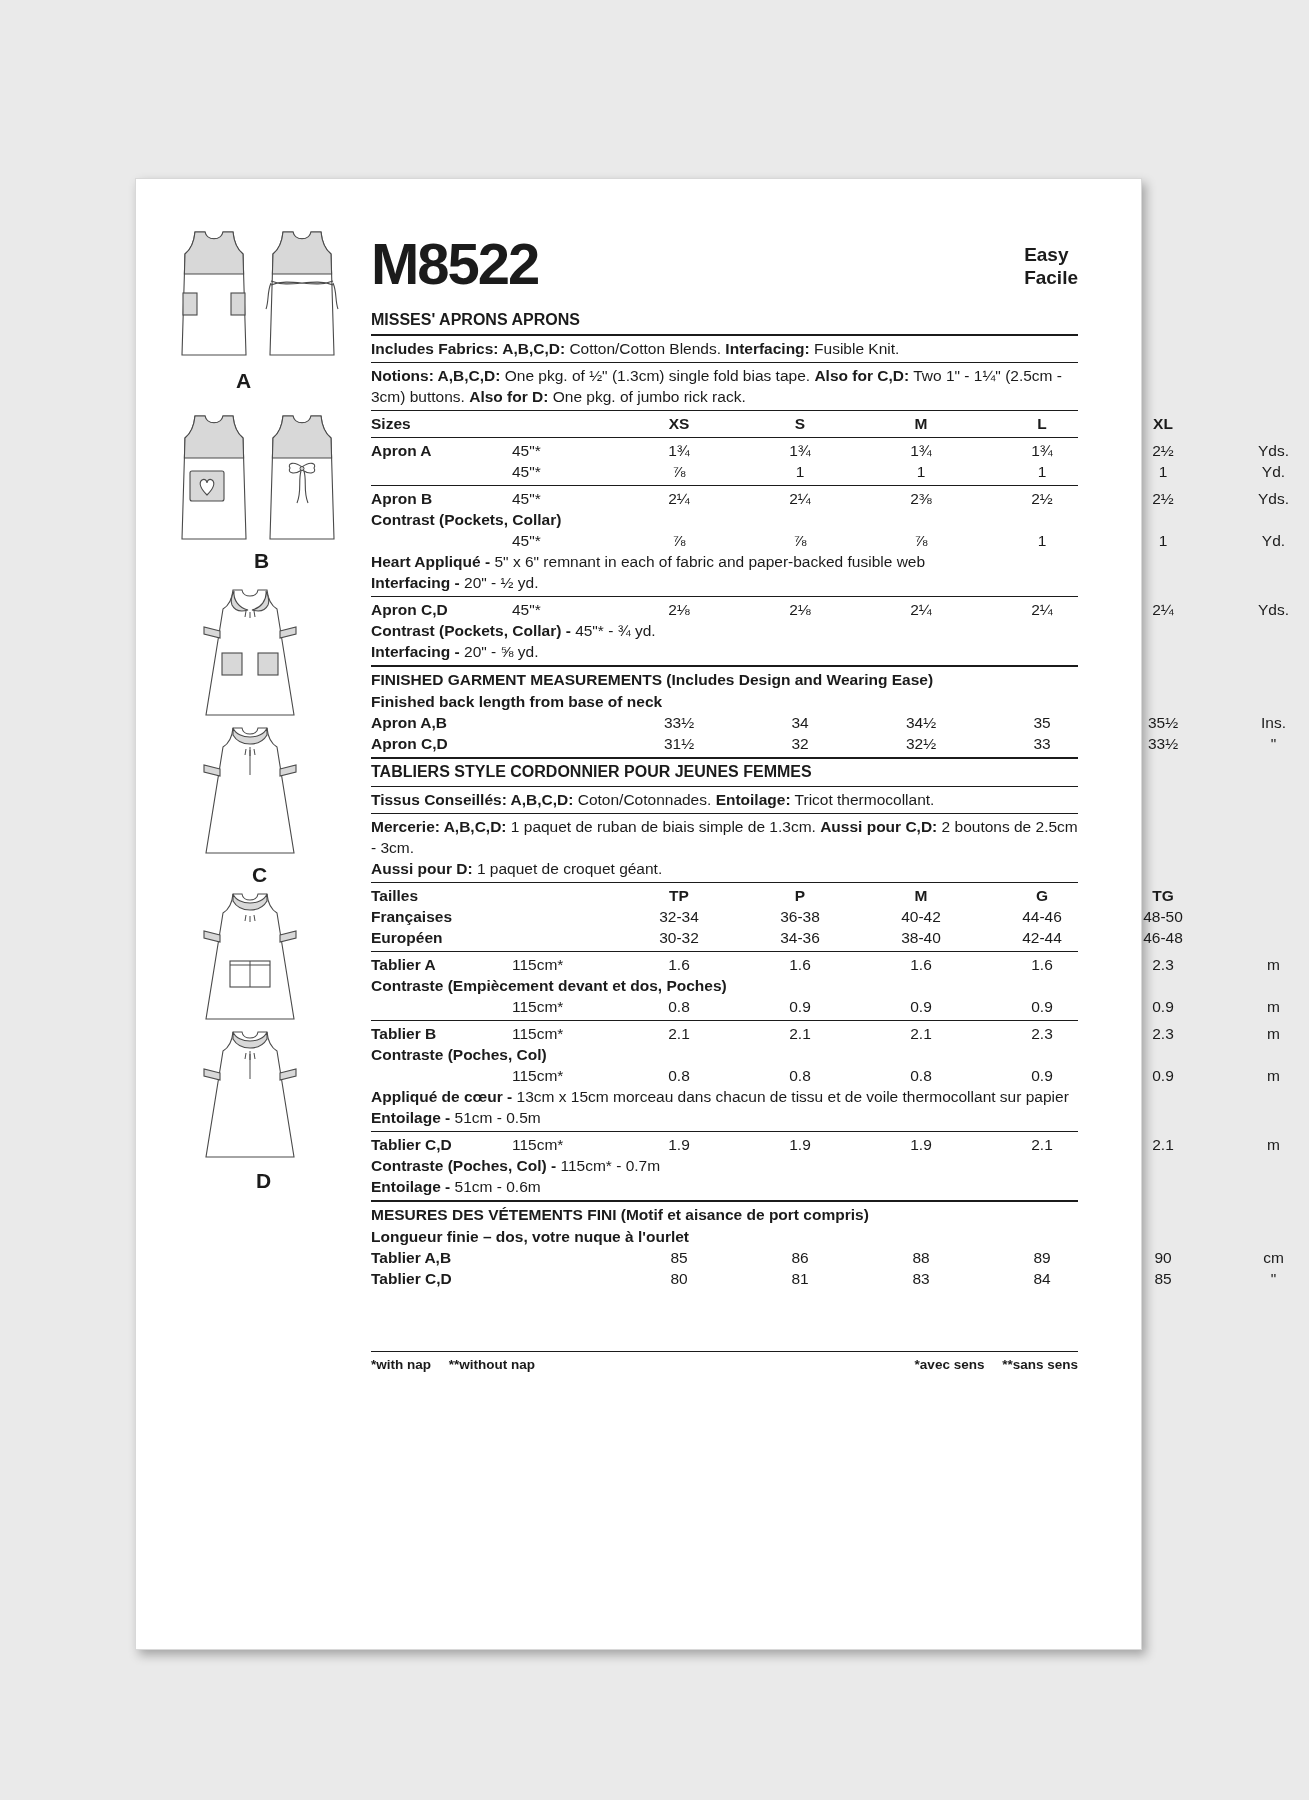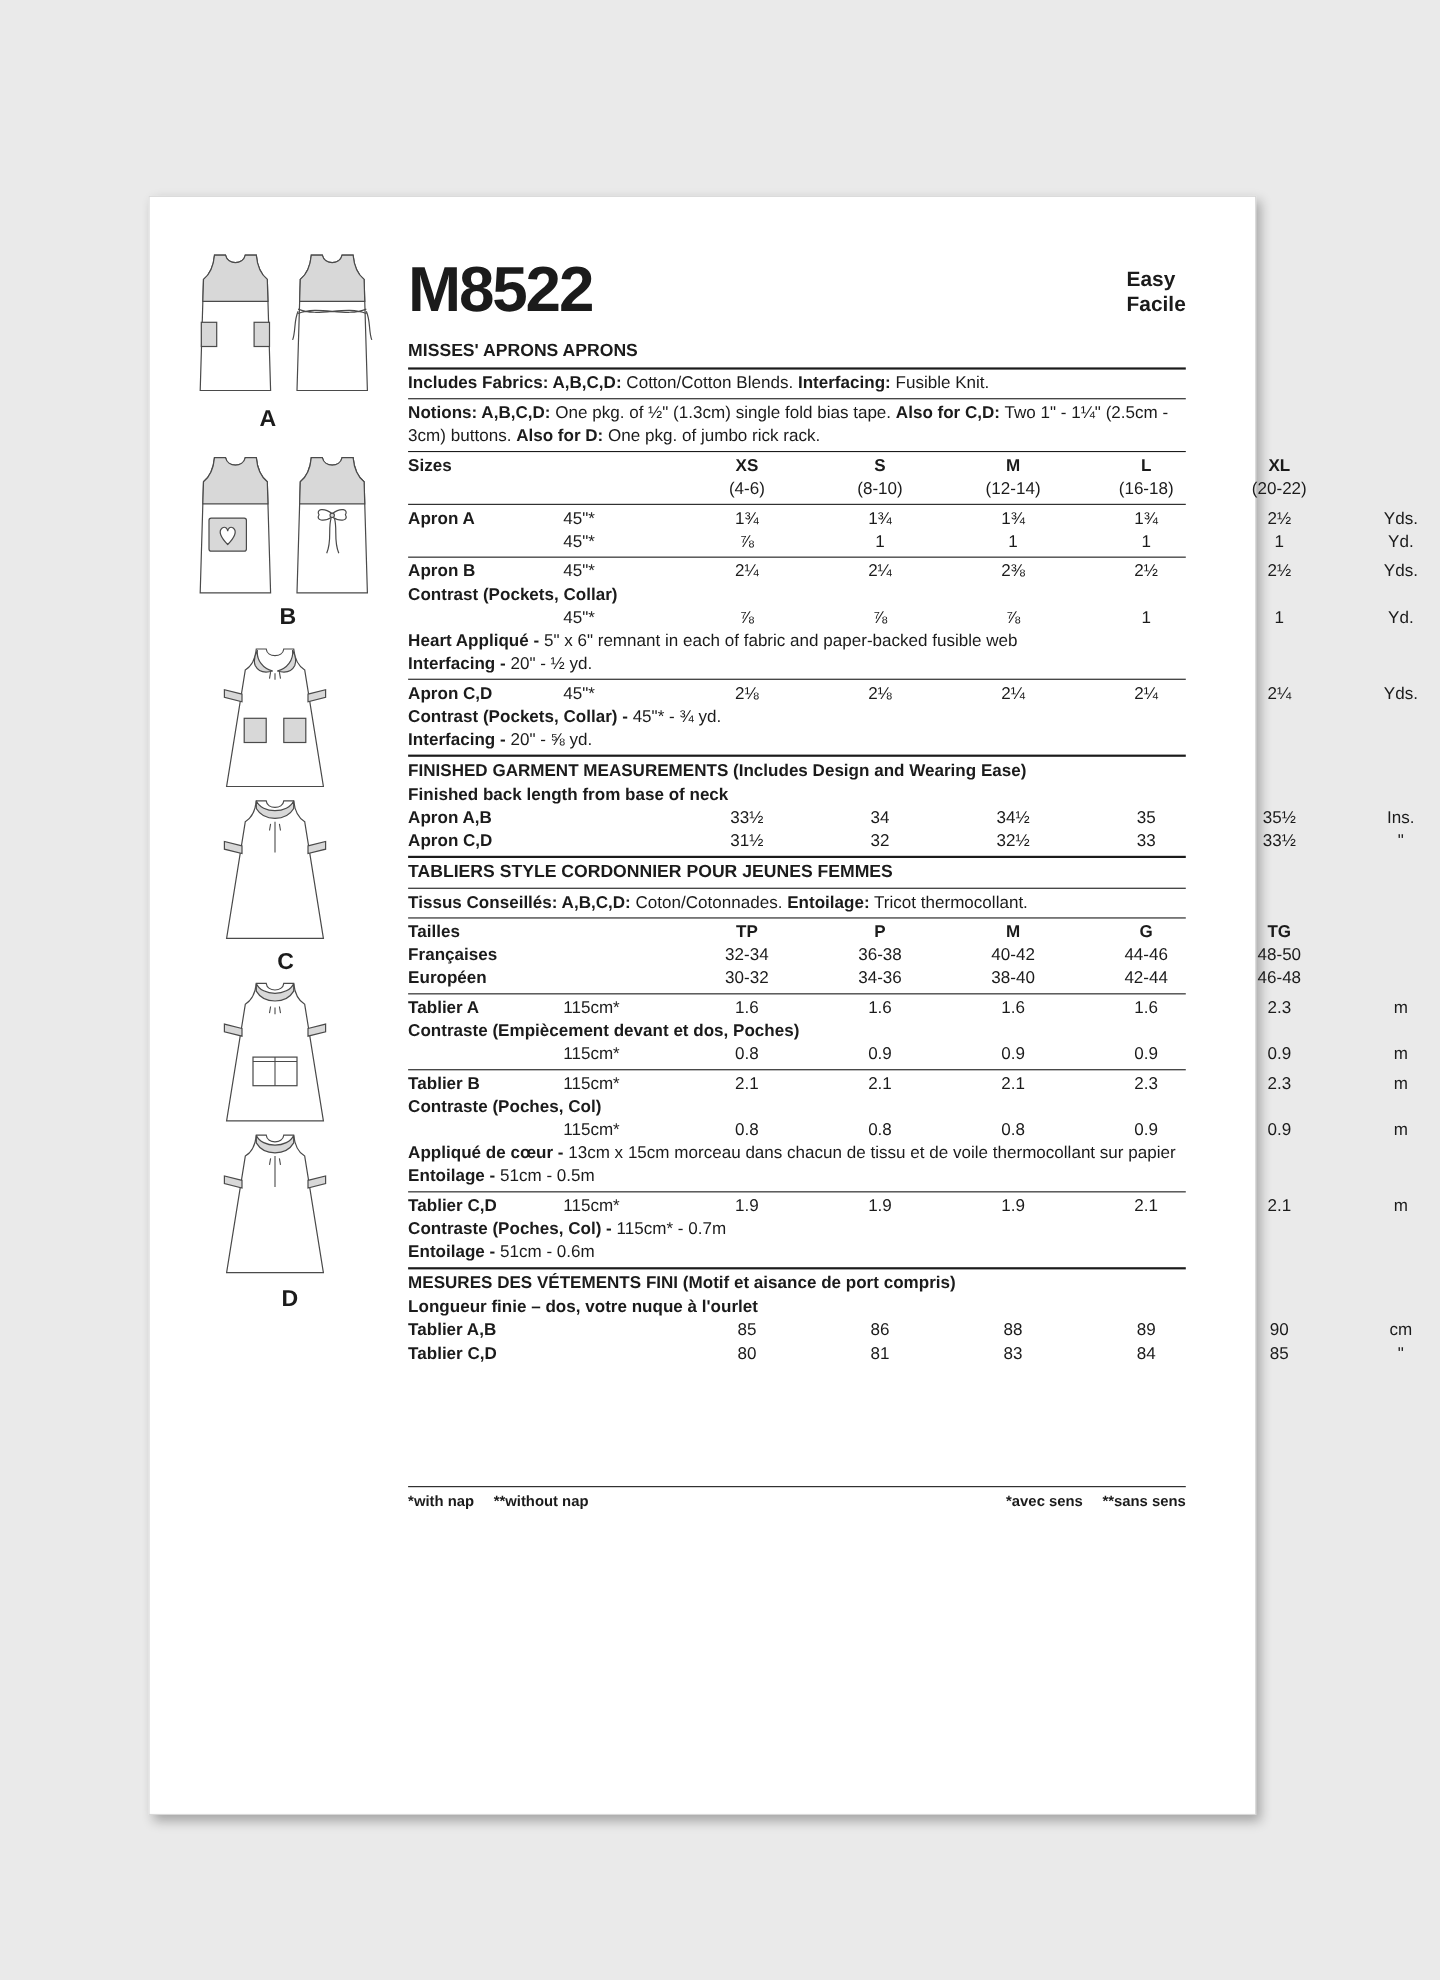--- a/index.html
+++ b/index.html
@@ -143,29 +143,20 @@
     <div class="sec">
       <div class="srow">
         <span class="c-label span2">Sizes</span>
         <span class="c-size b">XS</span>
         <span class="c-size b">S</span>
         <span class="c-size b">M</span>
         <span class="c-size b">L</span>
         <span class="c-size b">XL</span>
         <span class="c-unit"></span>
       </div>
-      <div class="srow">
-        <span class="c-label span2"></span>
-        <span class="c-size">(4-6)</span>
-        <span class="c-size">(8-10)</span>
-        <span class="c-size">(12-14)</span>
-        <span class="c-size">(16-18)</span>
-        <span class="c-size">(20-22)</span>
-        <span class="c-unit"></span>
-      </div>
     </div>
 
     <div class="sec">
       <div class="srow">
         <span class="c-label">Apron A</span>
         <span class="c-width">45"*</span>
         <span class="c-size">1¾</span>
         <span class="c-size">1¾</span>
         <span class="c-size">1¾</span>
         <span class="c-size">1¾</span>
@@ -249,20 +240,24 @@
     </div>
 
     <div class="sec">
       <div class="hdg">TABLIERS STYLE CORDONNIER POUR JEUNES FEMMES</div>
     </div>
 
     <div class="sec">
       <div class="txt"><span class="b">Tissus Conseillés: A,B,C,D:</span> <span>Coton/Cotonnades.</span> <span class="b">Entoilage:</span> <span>Tricot thermocollant.</span></div>
     </div>
 
+    <div class="sec">
+      <div class="txt"><span class="b">Mercerie: A,B,C,D:</span> <span>1 paquet de ruban de biais simple de 1.3cm.</span> <span class="b">Aussi pour C,D:</span> <span>2 boutons de 2.5cm - 3cm.</span></div>
+      <div class="txt"><span class="b">Aussi pour D:</span> <span>1 paquet de croquet géant.</span></div>
+    </div>
 
     <div class="sec">
       <div class="srow">
         <span class="c-label span2">Tailles</span>
         <span class="c-size b">TP</span>
         <span class="c-size b">P</span>
         <span class="c-size b">M</span>
         <span class="c-size b">G</span>
         <span class="c-size b">TG</span>
         <span class="c-unit"></span>

